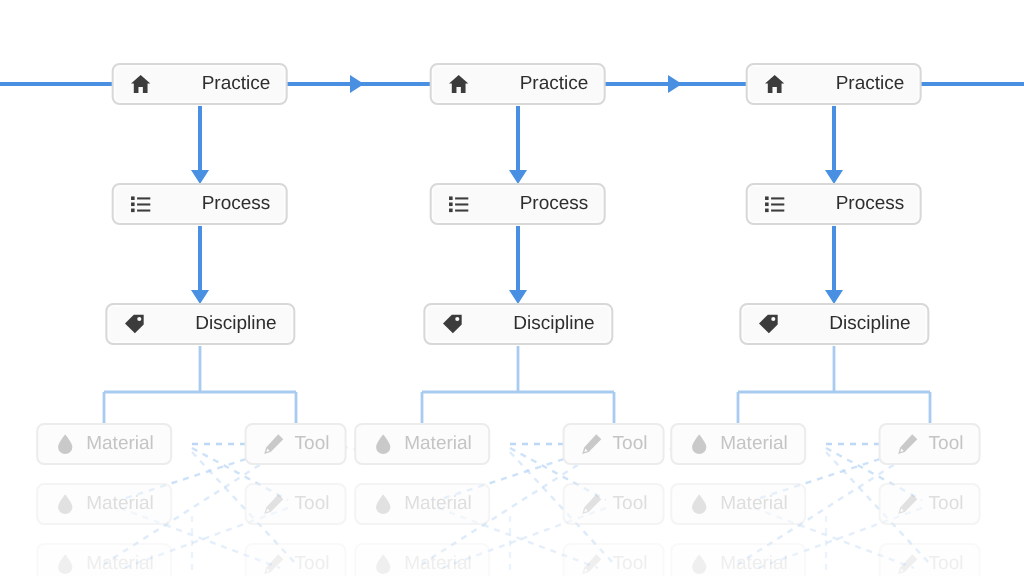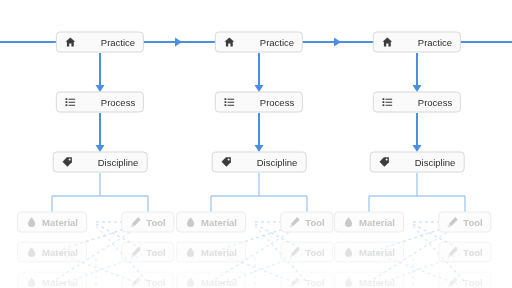--- a/index.html
+++ b/index.html
@@ -58,21 +58,20 @@
   }
   .node .nicon svg { display: block; }
 
   .node.primary { background: #fafafa; border-color: #d8d8d8; }
   .node.primary .nlabel { color: #2e2e2e; margin-left: 20px; }
 
   .node.faint {
     background: #fcfcfc;
     border-color: #ececec;
     box-shadow: none;
-    font-weight: bold;
   }
   .node.faint .nlabel { color: #c4c4c4; }
 
   .fade-1 { opacity: 1; }
   .fade-2 { opacity: 0.55; }
   .fade-3 { opacity: 0.28; }
 </style>
 </head>
 <body>
 

